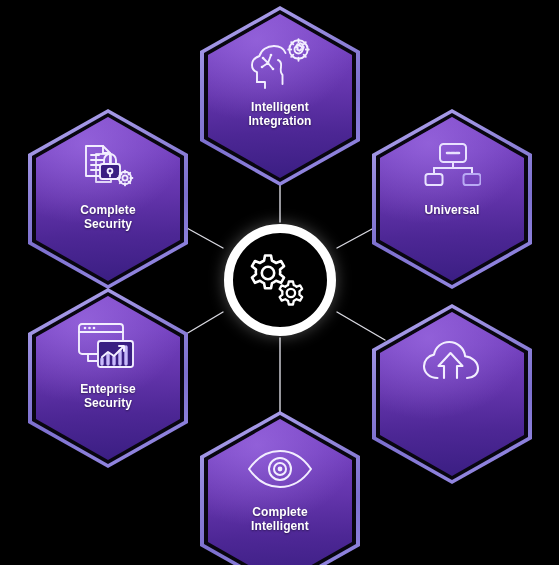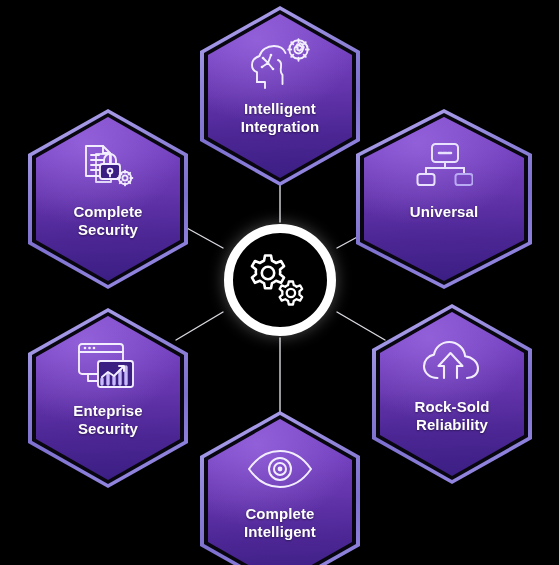--- a/index.html
+++ b/index.html
@@ -37,21 +37,21 @@
       radial-gradient(120% 85% at 34% 16%, rgba(168,120,236,.55) 0%, rgba(168,120,236,0) 58%),
       linear-gradient(178deg,#7c46c6 0%,#7441bf 22%,#6334ab 48%,#4d2795 72%,#3a1e82 100%);
     display:flex;flex-direction:column;align-items:center;
   }
   .hex .ico{
     margin-top:22px;height:56px;display:flex;align-items:center;justify-content:center;
   }
   .hex .ico svg{display:block;}
   .hex .cap{
     margin-top:8px;text-align:center;color:#ffffff;
-    font-size:15px;font-weight:bold;line-height:1.2;letter-spacing:.1px;
+    font-size:12px;font-weight:bold;line-height:1.2;letter-spacing:.1px;
     text-shadow:0 1px 2px rgba(0,0,0,.45);
   }
   .hex .cap .l2{display:block;}
 
   
   #hub{
     position:absolute;left:224px;top:224px;width:112px;height:112px;z-index:4;
     border-radius:50%;background:#000000;
     border:9px solid #ffffff;
     box-sizing:border-box;
@@ -125,21 +125,21 @@
           <path d="M47 30.6v2.2M47 43.2v2.2M39.6 38h2.2M52.2 38h2.2M41.8 32.8l1.6 1.6M50.6 41.6l1.6 1.6M41.8 43.2l1.6-1.6M50.6 34.4l1.6-1.6"></path>
         </svg>
       </div>
       <div class="cap">
         <span>Complete</span>
         <span class="l2">Security</span>
       </div>
     </div>
   </div>
 
-  <div class="hex" style="left:356px;top:109px;padding-left:16px;">
+  <div class="hex" style="left:372px;top:109px;">
     <div class="shell"></div>
     <div class="ring"></div>
     <div class="face">
       <div class="ico">
         <svg width="58" height="50" viewBox="0 0 58 50" fill="none" stroke="#e8e2ff" stroke-width="2" stroke-linecap="round" stroke-linejoin="round">
           <rect x="17" y="2" width="26" height="18" rx="3.5"></rect>
           <path d="M24 11h3M28.5 11h3M33 11h3" stroke-width="2.6"></path>
           <path d="M30 20v6"></path>
           <path d="M11 26h38"></path>
           <path d="M11 26v6M49 26v6"></path>
@@ -156,24 +156,20 @@
   <div class="hex" style="left:372px;top:304px;">
     <div class="shell"></div>
     <div class="ring"></div>
     <div class="face">
       <div class="ico">
         <svg width="64" height="48" viewBox="0 0 64 48" fill="none" stroke="#f2eeff" stroke-width="2.1" stroke-linecap="round" stroke-linejoin="round">
           <path d="M17.5 40C9.5 40 4 34.6 4 28.2c0-5.7 4.3-10.6 10-11.6C15.4 9.3 21.6 4 29.2 4c8.3 0 15.1 6.2 15.9 14.2C52.3 18.9 58 24.2 58 30.6 58 36.1 53.2 40 47 40"></path>
           <path d="M24 40V28h-5.5L30.5 15 42.5 28H37v12"></path>
         </svg>
       </div>
-      <div class="cap">
-        <span>Rock-Sold</span>
-        <span class="l2">Reliability</span>
-      </div>
     </div>
   </div>
 
   <div class="hex" style="left:200px;top:411px;">
     <div class="shell"></div>
     <div class="ring"></div>
     <div class="face">
       <div class="ico">
         <svg width="68" height="42" viewBox="0 0 68 42" fill="none" stroke="#f2eeff" stroke-width="2" stroke-linecap="round" stroke-linejoin="round">
           <path d="M3 21C12 8 23 3 34 3s22 5 31 18c-9 13-20 18-31 18S12 34 3 21z"></path>
@@ -182,21 +178,21 @@
           <circle cx="34" cy="21" r="2.4" fill="#f2eeff" stroke="none"></circle>
         </svg>
       </div>
       <div class="cap">
         <span>Complete</span>
         <span class="l2">Intelligent</span>
       </div>
     </div>
   </div>
 
-  <div class="hex" style="left:28px;top:308px;">
+  <div class="hex" style="left:28px;top:288px;">
     <div class="shell"></div>
     <div class="ring"></div>
     <div class="face">
       <div class="ico">
         <svg width="64" height="50" viewBox="0 0 64 50" fill="none" stroke="#f2eeff" stroke-width="1.9" stroke-linecap="round" stroke-linejoin="round">
           <rect x="3" y="3" width="44" height="30" rx="3"></rect>
           <path d="M3 11h44"></path>
           <circle cx="9" cy="7" r="1.3" fill="#f2eeff" stroke="none"></circle>
           <circle cx="13.5" cy="7" r="1.3" fill="#f2eeff" stroke="none"></circle>
           <circle cx="18" cy="7" r="1.3" fill="#f2eeff" stroke="none"></circle>

